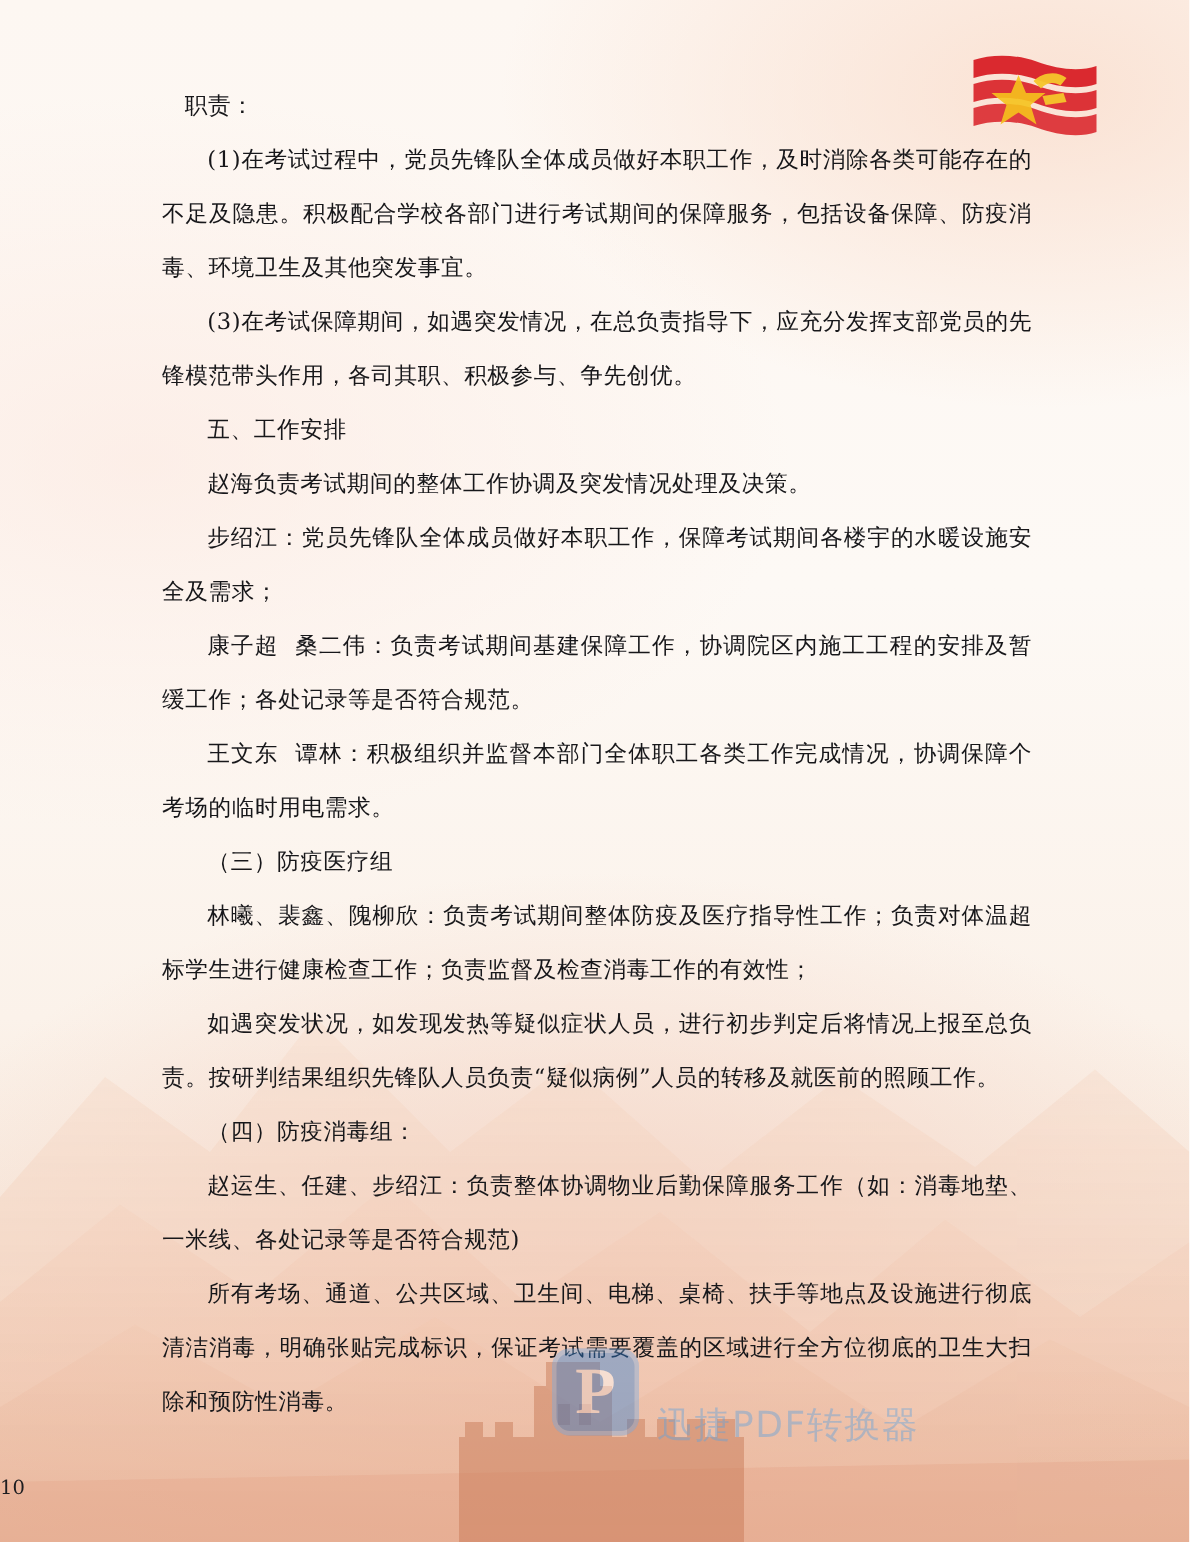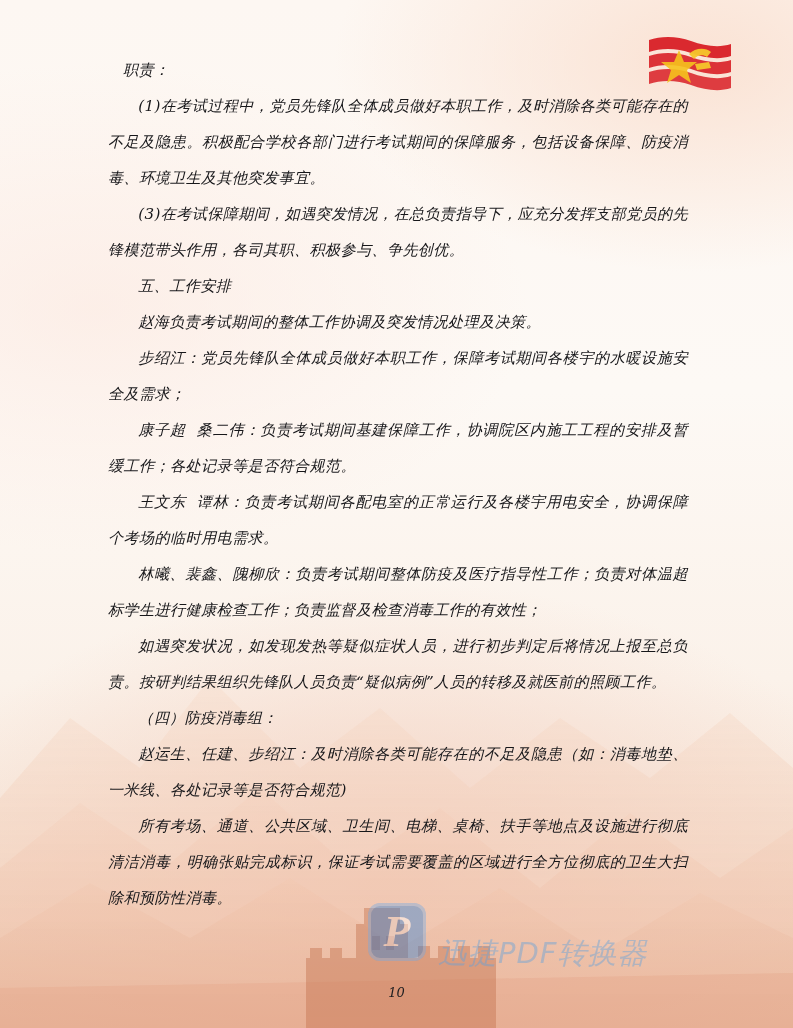--- a/index.html
+++ b/index.html
@@ -14,21 +14,20 @@
     background: #ffffff;
   }
 
   
   .page {
     position: relative;
     width: 793px;
     height: 1028px;
     overflow: hidden;
     background: #fdfbf7;
-    font-style: italic;
   }
 
   
   .bg-wash {
     position: absolute;
     inset: 0;
     background:
       radial-gradient(ellipse 520px 300px at 88% 6%, rgba(250, 225, 210, 0.95) 0%, rgba(253,245,238,0) 70%),
       radial-gradient(ellipse 600px 340px at 12% 30%, rgba(252, 234, 226, 0.7) 0%, rgba(253,245,238,0) 72%),
       radial-gradient(ellipse 700px 420px at 50% 86%, rgba(243, 206, 190, 0.85) 0%, rgba(253,245,238,0) 72%),
@@ -97,33 +96,32 @@
     color: #ffffff;
     font-family: "Liberation Serif", serif;
     font-size: 44px;
     font-weight: bold;
     line-height: 58px;
     text-align: center;
   }
   .wm-text {
     color: #5fa2dd;
     font-family: "DejaVu Sans", sans-serif;
-    font-size: 29px;
+    font-size: 24px;
     letter-spacing: 1px;
     white-space: nowrap;
     margin-top: 44px;
   }
 
   
   .page-number {
     position: absolute;
     left: 0;
     right: 0;
     bottom: 28px;
-    text-align: center;
     font-family: "DejaVu Serif", serif;
     font-size: 13px;
     color: #1d1d20;
   }
 
   
   .wall {
     position: absolute;
     left: 286px;
     bottom: 0;
@@ -199,25 +197,26 @@
   </div>
 
   <div class="doc-body">
     <p class="indent-1">职责：</p>
     <p class="indent-2">(1)在考试过程中，党员先锋队全体成员做好本职工作，及时消除各类可能存在的不足及隐患。积极配合学校各部门进行考试期间的保障服务，包括设备保障、防疫消毒、环境卫生及其他突发事宜。</p>
     <p class="indent-2">(3)在考试保障期间，如遇突发情况，在总负责指导下，应充分发挥支部党员的先锋模范带头作用，各司其职、积极参与、争先创优。</p>
     <p class="indent-2">五、工作安排</p>
     <p class="indent-2">赵海负责考试期间的整体工作协调及突发情况处理及决策。</p>
     <p class="indent-2">步绍江：党员先锋队全体成员做好本职工作，保障考试期间各楼宇的水暖设施安全及需求；</p>
     <p class="indent-2">康子超  桑二伟：负责考试期间基建保障工作，协调院区内施工工程的安排及暂缓工作；各处记录等是否符合规范。</p>
-    <p class="indent-2">王文东  谭林：负责考试期间各配电室的正常运行及各楼宇用电安全，协调保障个考场的临时用电需求。</p>
+    <p class="indent-2">王文东  谭林：积极组织并监督本部门全体职工各类工作完成情况，协调保障个考场的临时用电需求。</p>
+    <p class="indent-2">（三）防疫医疗组</p>
     <p class="indent-2">林曦、裴鑫、隗柳欣：负责考试期间整体防疫及医疗指导性工作；负责对体温超标学生进行健康检查工作；负责监督及检查消毒工作的有效性；</p>
     <p class="indent-2">如遇突发状况，如发现发热等疑似症状人员，进行初步判定后将情况上报至总负责。按研判结果组织先锋队人员负责“疑似病例”人员的转移及就医前的照顾工作。</p>
     <p class="indent-2">（四）防疫消毒组：</p>
-    <p class="indent-2">赵运生、任建、步绍江：及时消除各类可能存在的不足及隐患（如：消毒地垫、一米线、各处记录等是否符合规范)</p>
+    <p class="indent-2">赵运生、任建、步绍江：负责整体协调物业后勤保障服务工作（如：消毒地垫、一米线、各处记录等是否符合规范)</p>
     <p class="indent-2">所有考场、通道、公共区域、卫生间、电梯、桌椅、扶手等地点及设施进行彻底清洁消毒，明确张贴完成标识，保证考试需要覆盖的区域进行全方位彻底的卫生大扫除和预防性消毒。</p>
   </div>
 
   <div class="watermark">
     <div class="wm-badge">
       <span>P</span>
     </div>
     <div class="wm-text">迅捷PDF转换器</div>
   </div>
 

